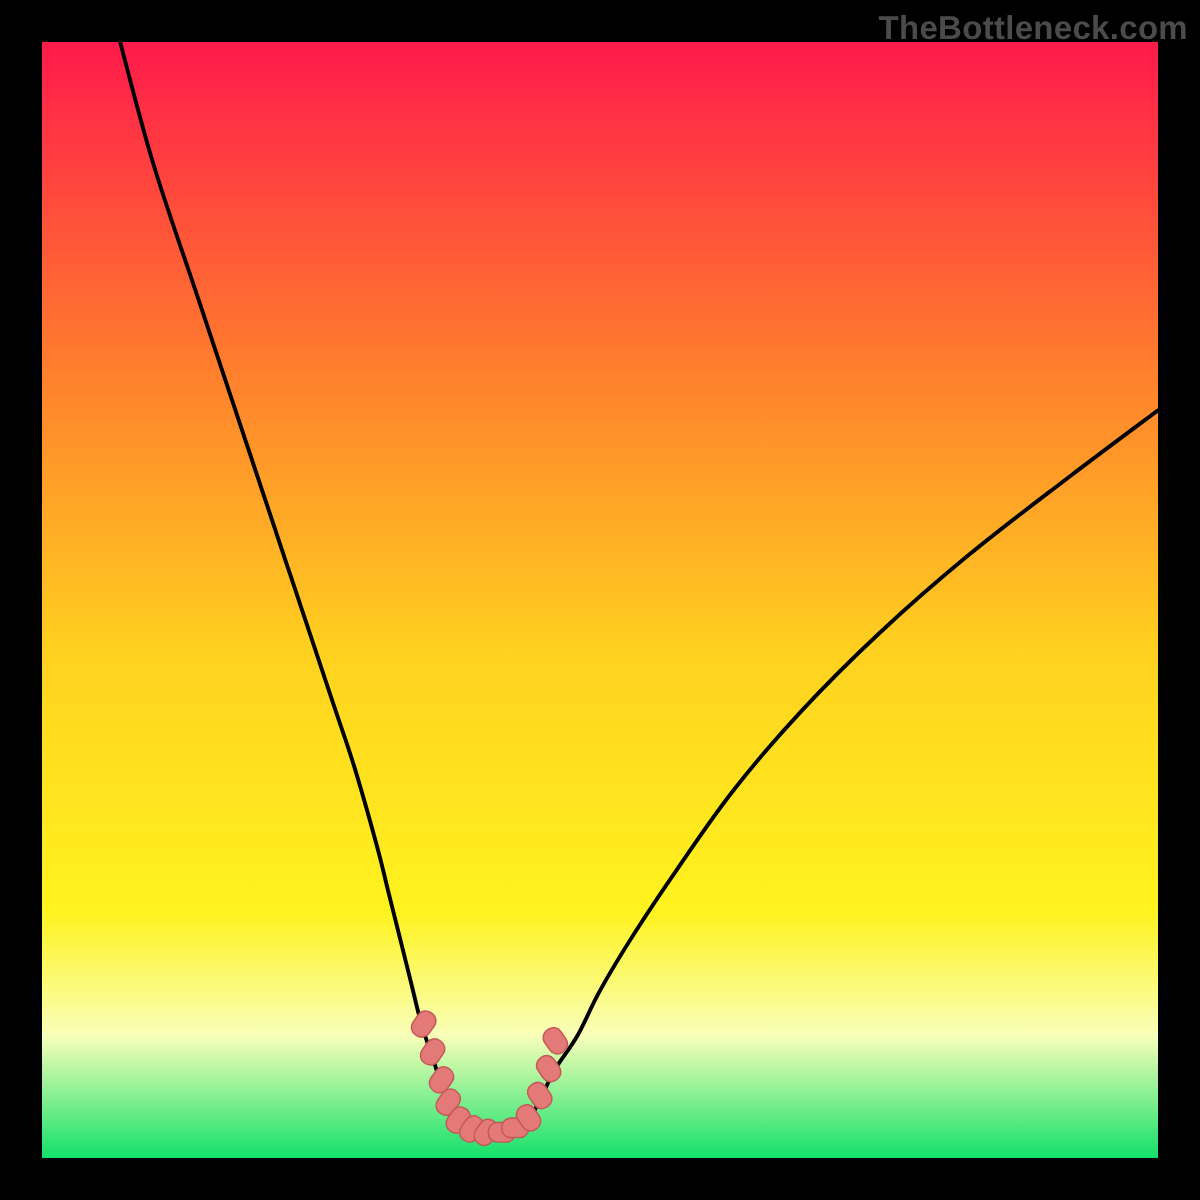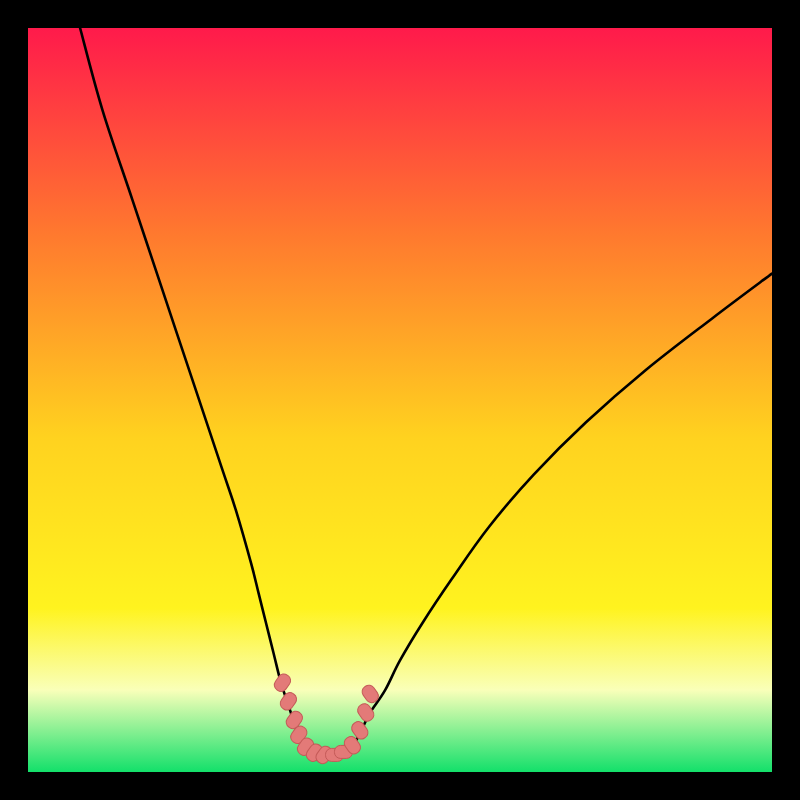--- a/index.html
+++ b/index.html
@@ -70,13 +70,14 @@
           <rect x="287.11199999999997" y="720.388" width="18" height="13" rx="6" ry="6" fill="#e37a78" stroke="#c45a58" stroke-width="1" transform="rotate(-55 296.11199999999997 726.888)"></rect>
           <rect x="297.528" y="720.388" width="18" height="13" rx="6" ry="6" fill="#e37a78" stroke="#c45a58" stroke-width="1" transform="rotate(0 306.528 726.888)"></rect>
           <rect x="306.456" y="717.412" width="18" height="13" rx="6" ry="6" fill="#e37a78" stroke="#c45a58" stroke-width="1" transform="rotate(0 315.456 723.912)"></rect>
           <rect x="315.384" y="710.716" width="18" height="13" rx="6" ry="6" fill="#e37a78" stroke="#c45a58" stroke-width="1" transform="rotate(55 324.384 717.216)"></rect>
           <rect x="322.824" y="695.836" width="18" height="13" rx="6" ry="6" fill="#e37a78" stroke="#c45a58" stroke-width="1" transform="rotate(55 331.824 702.336)"></rect>
           <rect x="328.77599999999995" y="677.98" width="18" height="13" rx="6" ry="6" fill="#e37a78" stroke="#c45a58" stroke-width="1" transform="rotate(55 337.77599999999995 684.48)"></rect>
           <rect x="333.24" y="659.38" width="18" height="13" rx="6" ry="6" fill="#e37a78" stroke="#c45a58" stroke-width="1" transform="rotate(55 342.24 665.88)"></rect>
         </g>
     </svg>
   </div>
+  <div class="watermark">TheBottleneck.com</div>
 </div>
 
 </body></html>

